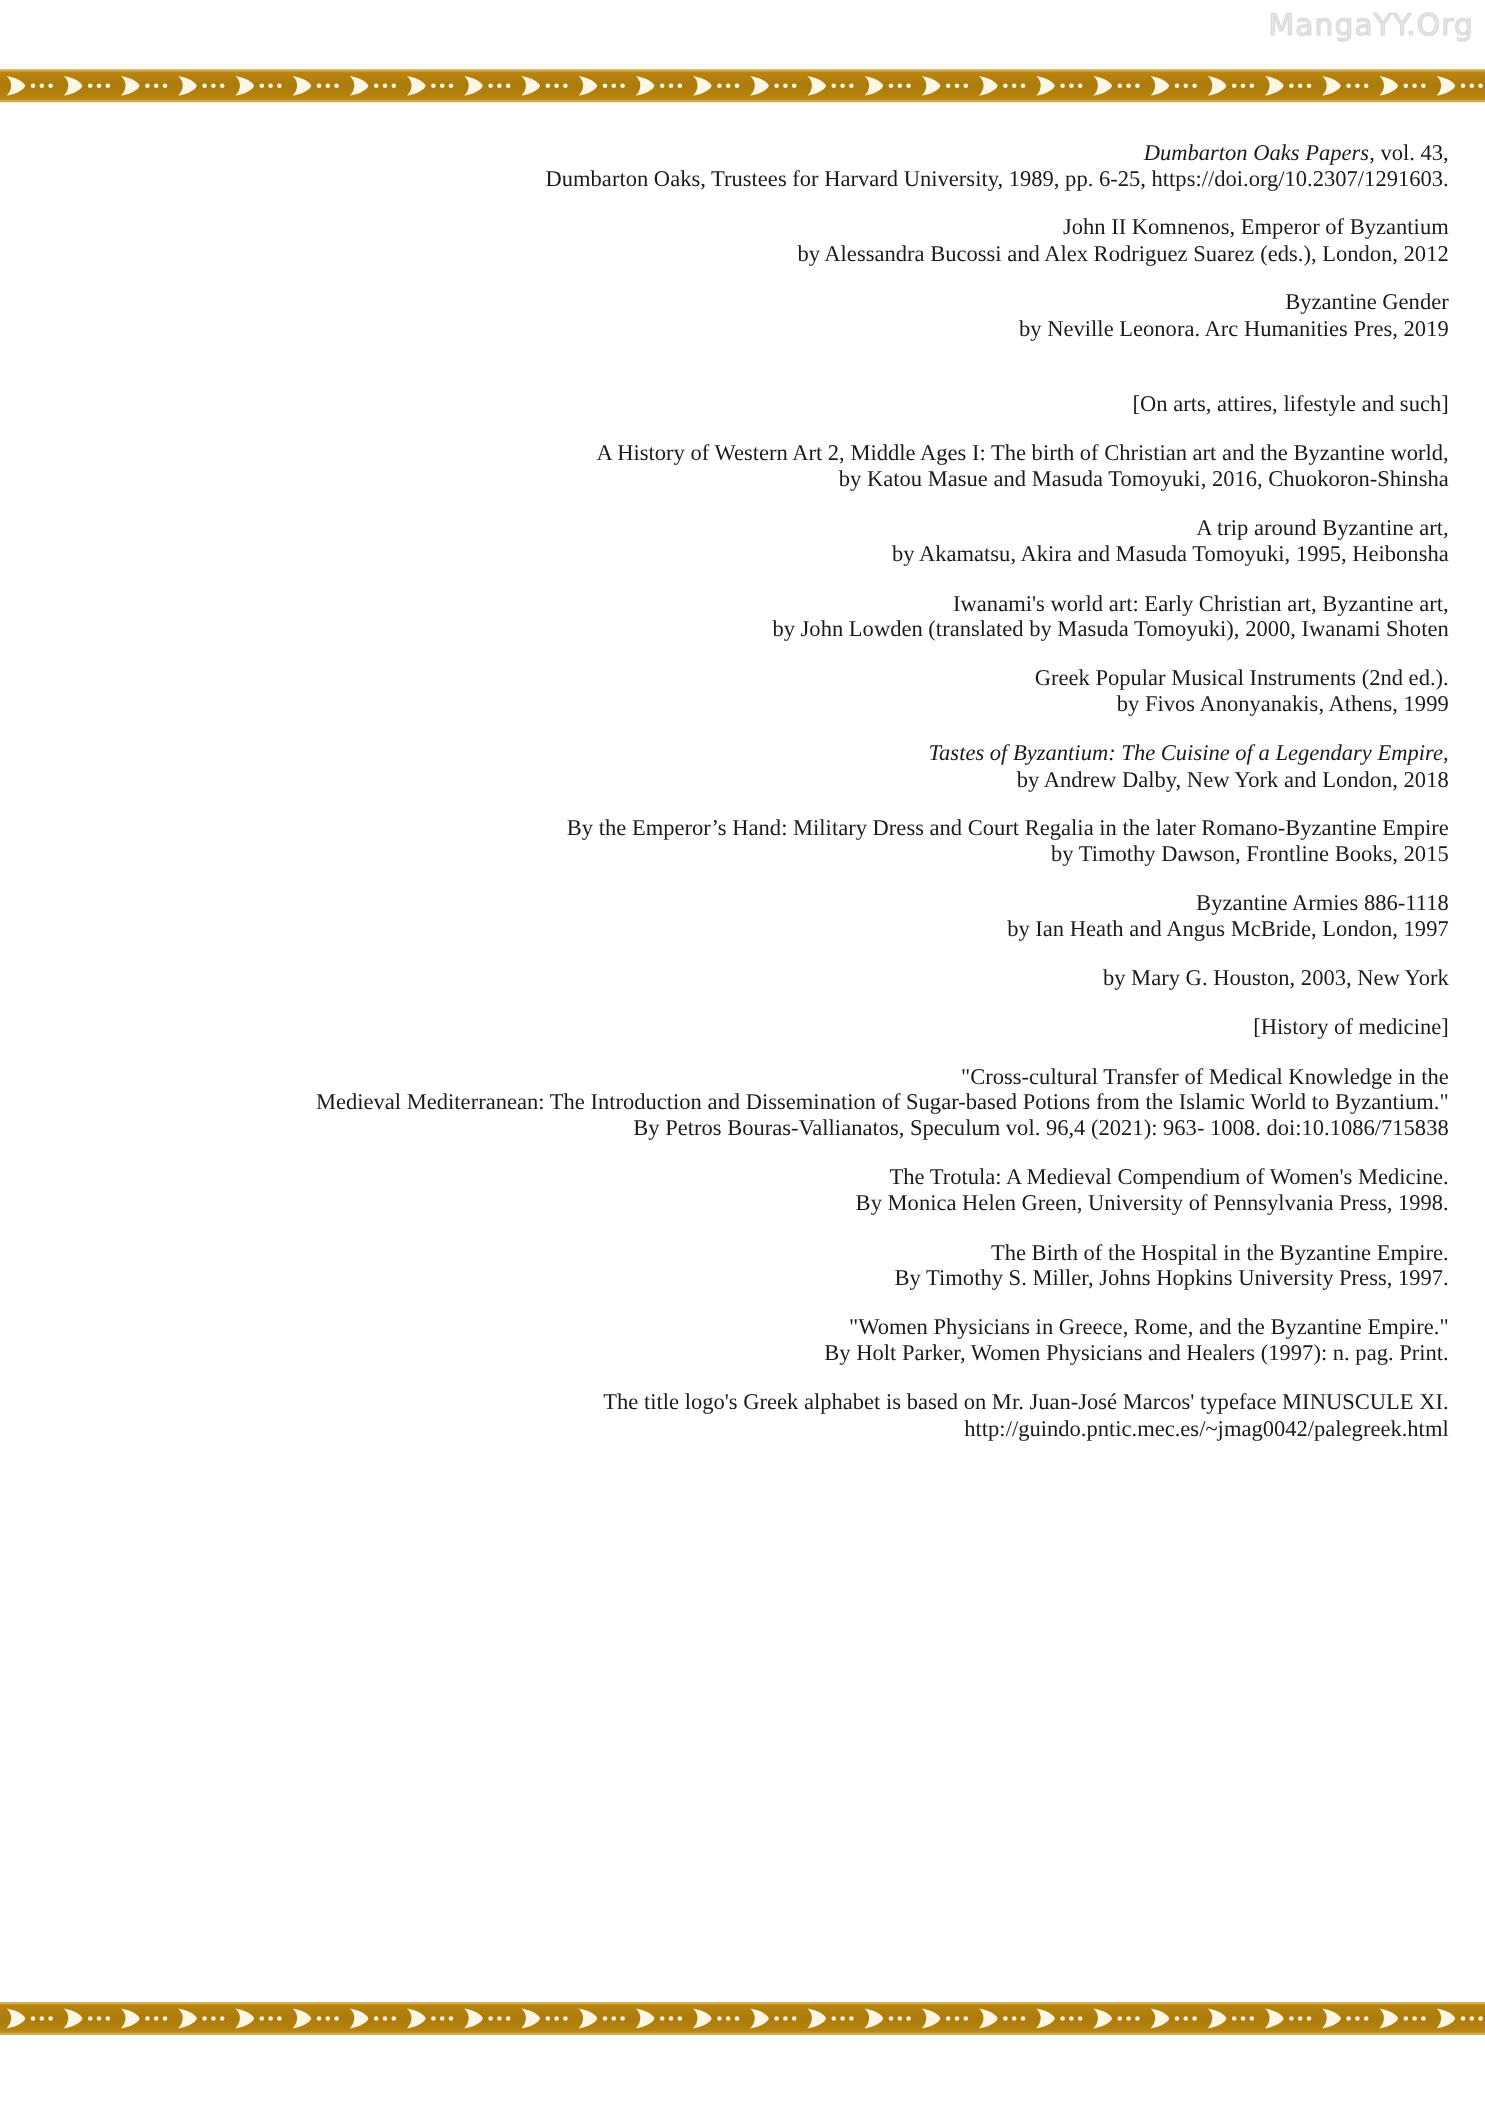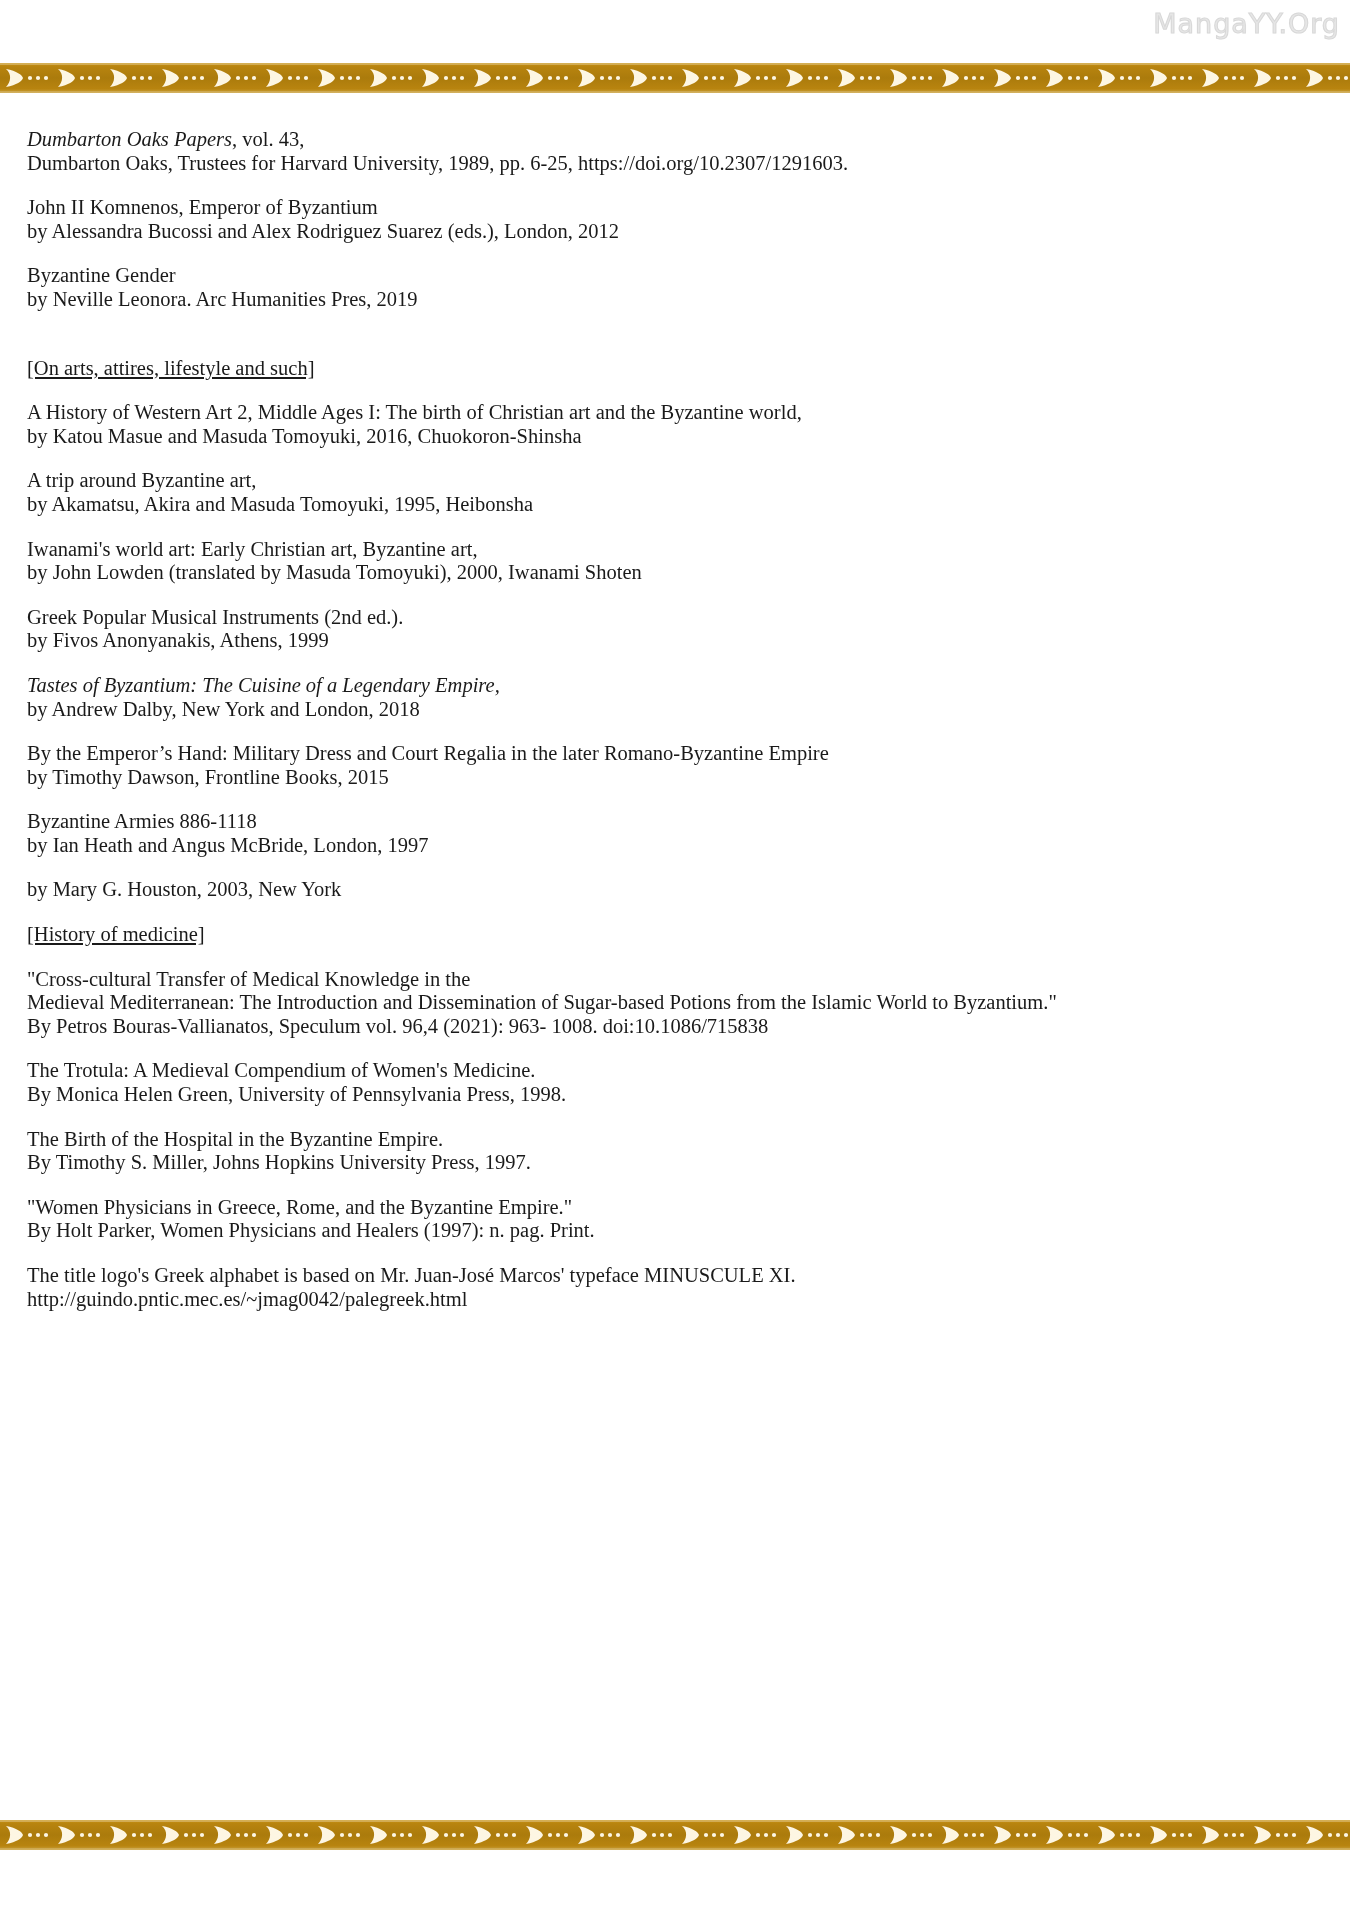--- a/index.html
+++ b/index.html
@@ -72,28 +72,29 @@
   }
 
   
   .content {
     position: absolute;
     top: 128px;
     left: 27px;
     width: 1290px;
     font-size: 20.5px;
     line-height: 23.6px;
+    text-align: right;
   }
 
   .entry { margin-bottom: 21px; }
   .entry .line { white-space: nowrap; }
 
   .italic { font-style: italic; }
 
-  .section-head { margin-bottom: 21px; text-decoration: underline; }
+  .section-head { margin-bottom: 21px; }
 
   .spacer-lg { height: 24px; }
 </style>
 </head>
 <body>
 
 <div class="watermark">MangaYY.Org</div>
 
 <div class="band band-top">
   <svg class="band-motifs" viewBox="0 0 1350 30" preserveAspectRatio="none">

